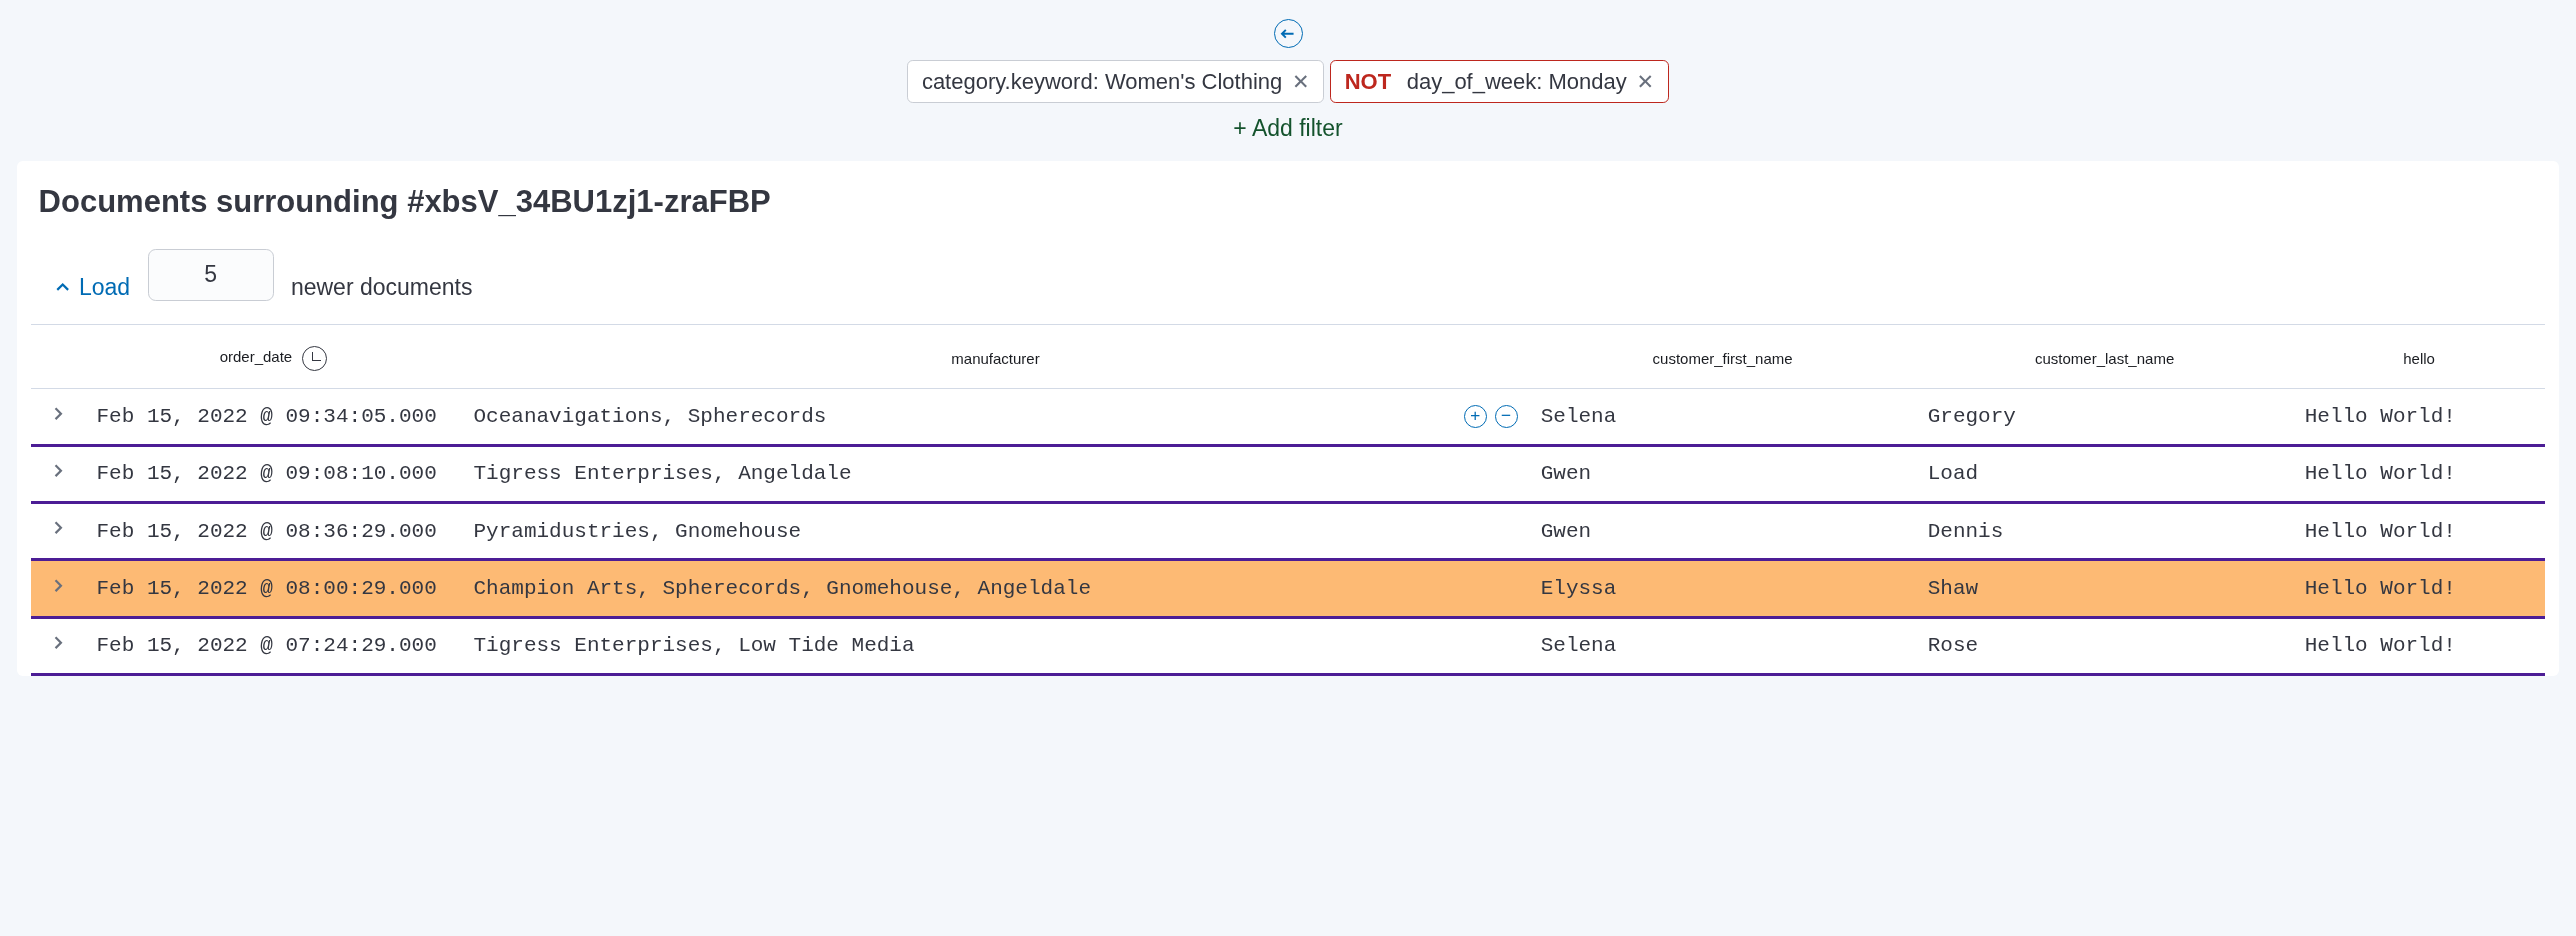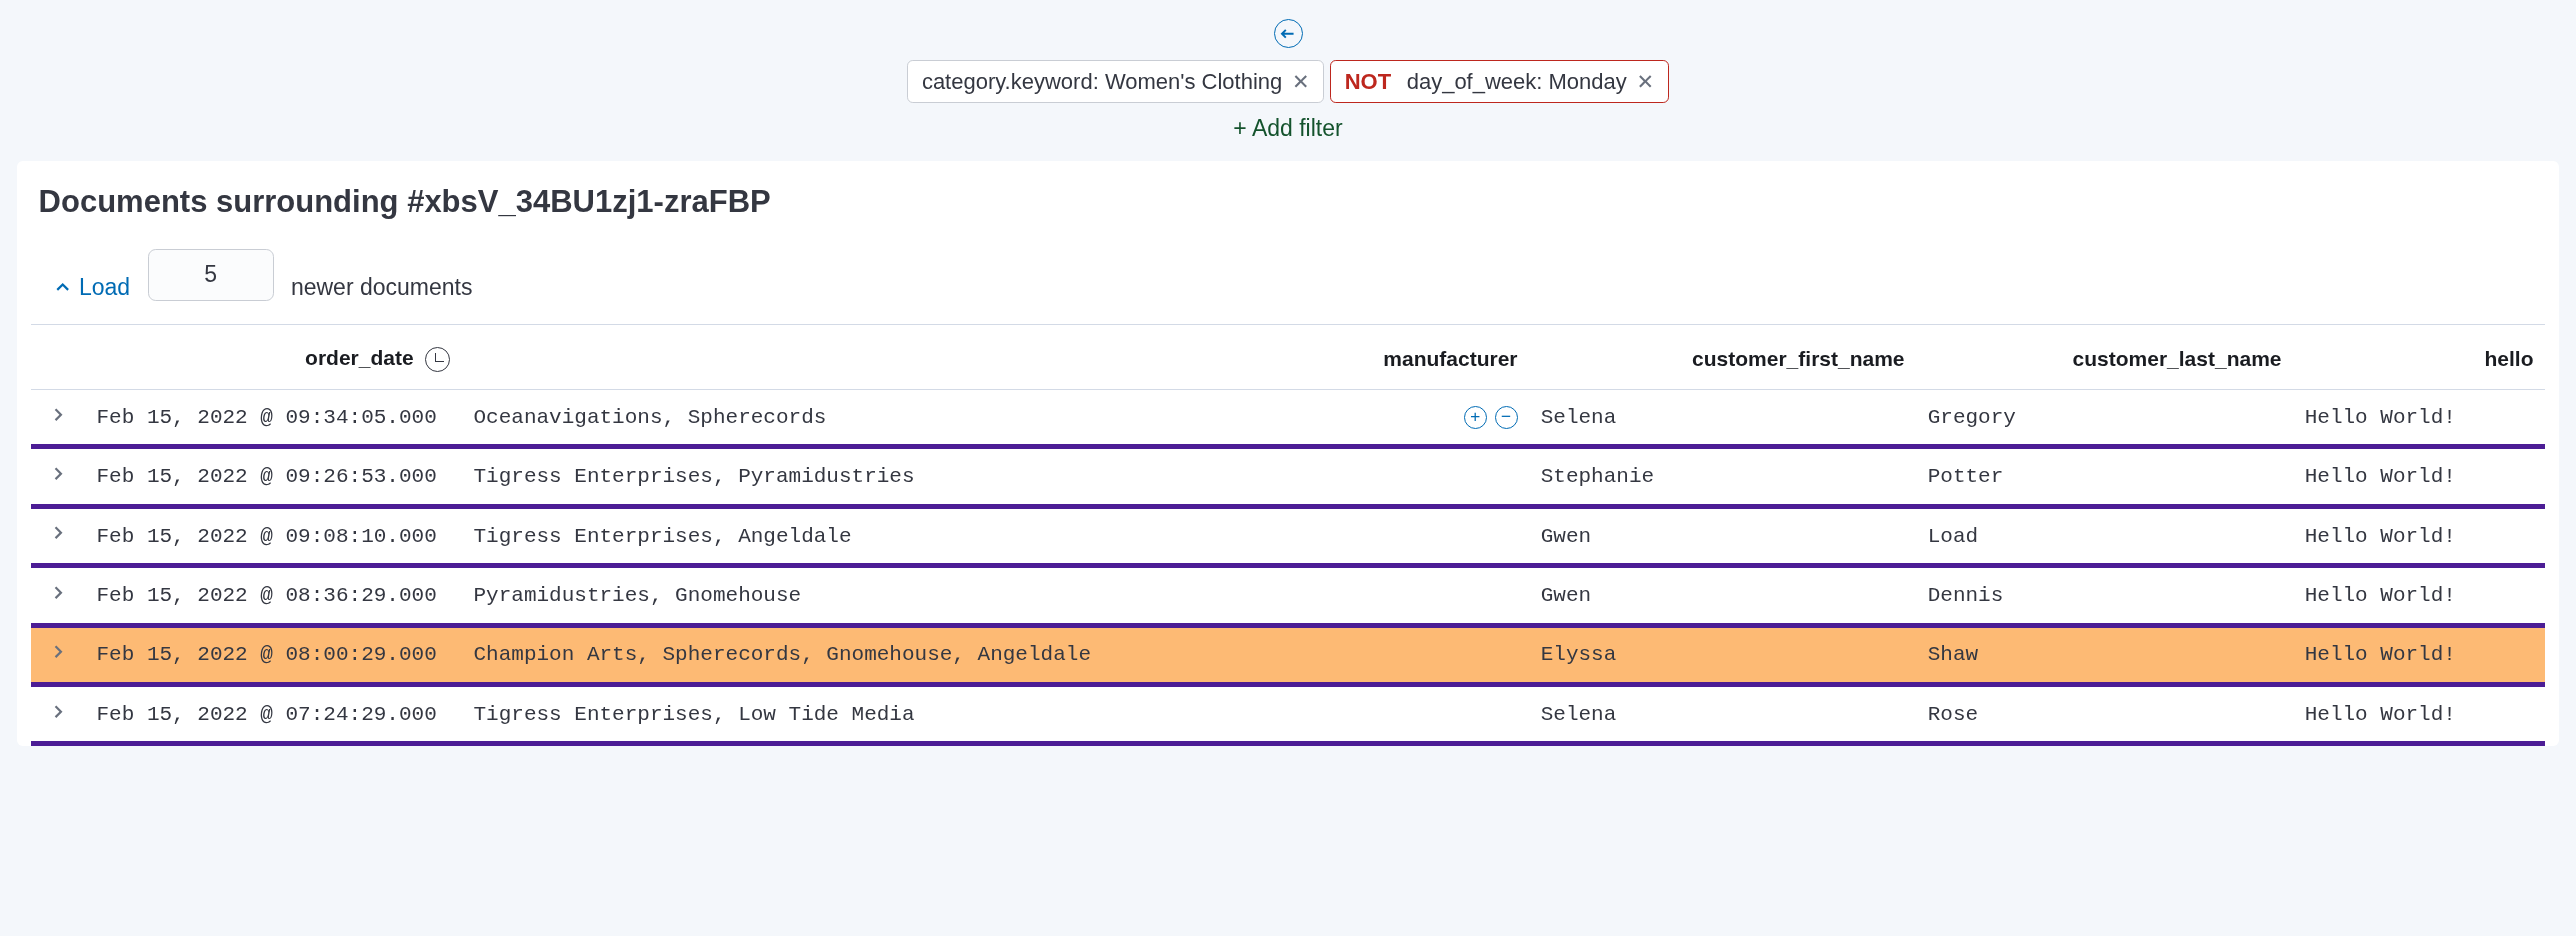--- a/index.html
+++ b/index.html
@@ -89,31 +89,31 @@
     border-radius: 7.7px;
     background: #fbfcfd;
     font-size: 23px;
     text-align: center;
     color: #343741;
   }
   .newer-label { font-size: 23px; color: #343741; margin-top: 34px; }
 
   .table { width: 100%; border-collapse: collapse; table-layout: fixed; }
   .table th {
-    text-align: right;
-    font-weight: 700;
-    font-size: 21px;
+    text-align: center;
+    font-weight: 400;
+    font-size: 15px;
     padding: 21px 11.6px 17.4px 11.6px;
     border-top: 1px solid #d3dae6;
     border-bottom: 1px solid #d3dae6;
     color: #1a1c21;
   }
   .table td {
     padding: 15.5px 11.6px;
-    border-bottom: 5px solid #4c1d95;
+    border-bottom: 3px solid #4c1d95;
     font-family: Menlo, Consolas, "Courier New", monospace;
     font-size: 21px;
     color: #343741;
     white-space: nowrap;
     overflow: hidden;
   }
   .expand-cell { width: 54px; text-align: center; }
   .expand-cell svg { width: 17.4px; height: 17.4px; color: #69707d; cursor: pointer; }
   .row-highlight td { background: #fdba74; }
   .clock-icon {
@@ -226,30 +226,20 @@
               <span class="circ-btn">−</span>
             </span></td>
           <td>Selena</td>
           <td>Gregory</td>
           <td>Hello World!</td>
         </tr>
         <tr>
           <td class="expand-cell"><svg viewBox="0 0 16 16" fill="none" stroke="currentColor" stroke-width="2">
               <path d="M6 3l5 5-5 5"></path>
             </svg></td>
-          <td>Feb 15, 2022 @ 09:26:53.000</td>
-          <td><span>Tigress Enterprises, Pyramidustries</span></td>
-          <td>Stephanie</td>
-          <td>Potter</td>
-          <td>Hello World!</td>
-        </tr>
-        <tr>
-          <td class="expand-cell"><svg viewBox="0 0 16 16" fill="none" stroke="currentColor" stroke-width="2">
-              <path d="M6 3l5 5-5 5"></path>
-            </svg></td>
           <td>Feb 15, 2022 @ 09:08:10.000</td>
           <td><span>Tigress Enterprises, Angeldale</span></td>
           <td>Gwen</td>
           <td>Load</td>
           <td>Hello World!</td>
         </tr>
         <tr>
           <td class="expand-cell"><svg viewBox="0 0 16 16" fill="none" stroke="currentColor" stroke-width="2">
               <path d="M6 3l5 5-5 5"></path>
             </svg></td>

